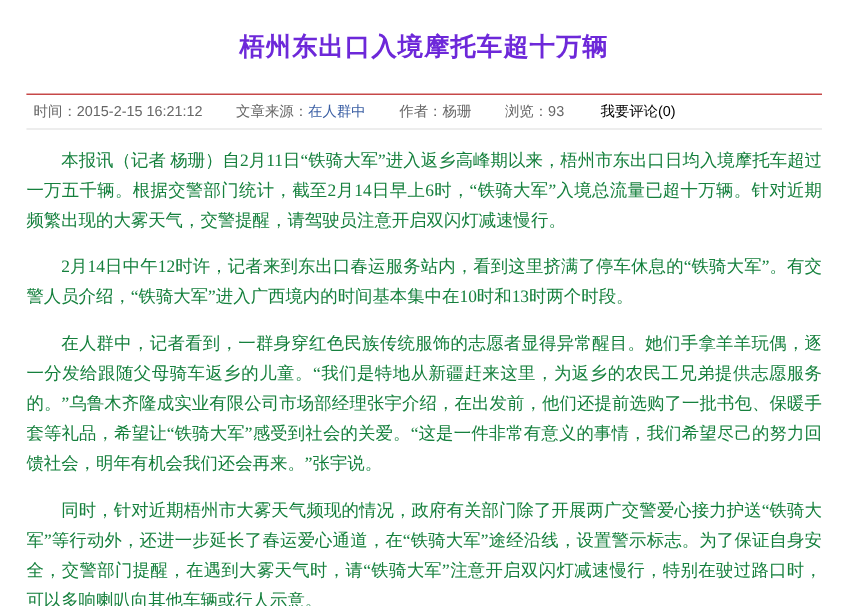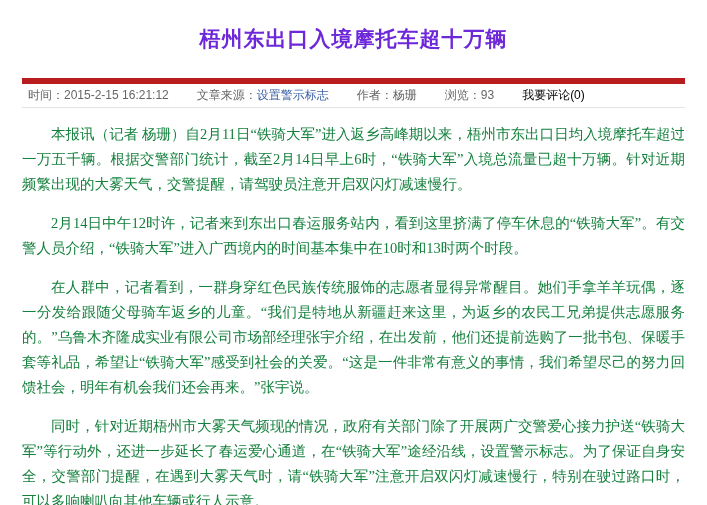--- a/index.html
+++ b/index.html
@@ -26,21 +26,21 @@
     font-size: 21px;
     font-weight: bold;
     color: #6d28d9;
     letter-spacing: 1px;
     padding-top: 10px;
     padding-bottom: 10px;
     line-height: 30px;
     font-family: "Liberation Serif", serif;
   }
   .meta-bar {
-    border-top: 6px solid #b91c1c;
+    border-top: 1px solid #b91c1c;
     border-bottom: 1px solid #e2e2e2;
     height: 30px;
     display: flex;
     align-items: center;
     font-size: 12px;
     color: #666666;
     padding: 0 6px;
     box-sizing: border-box;
   }
   .meta-item {
@@ -85,21 +85,21 @@
 
 <div class="page">
 
   <h1 class="article-title">梧州东出口入境摩托车超十万辆</h1>
 
   <div class="meta-bar">
     <span class="meta-item meta-time">
       <span class="label">时间：</span><span class="value">2015-2-15 16:21:12</span>
     </span>
     <span class="meta-item meta-source">
-      <span class="label">文章来源：</span><span class="value">设置警示标志</span>
+      <span class="label">文章来源：</span><span class="value">在人群中</span>
     </span>
     <span class="meta-item meta-author">
       <span class="label">作者：</span><span class="value">杨珊</span>
     </span>
     <span class="meta-item meta-views">
       <span class="label">浏览：</span><span class="value">93</span>
     </span>
     <span class="meta-spacer"></span>
     <a class="comment-link">我要评论(0)</a>
   </div>

